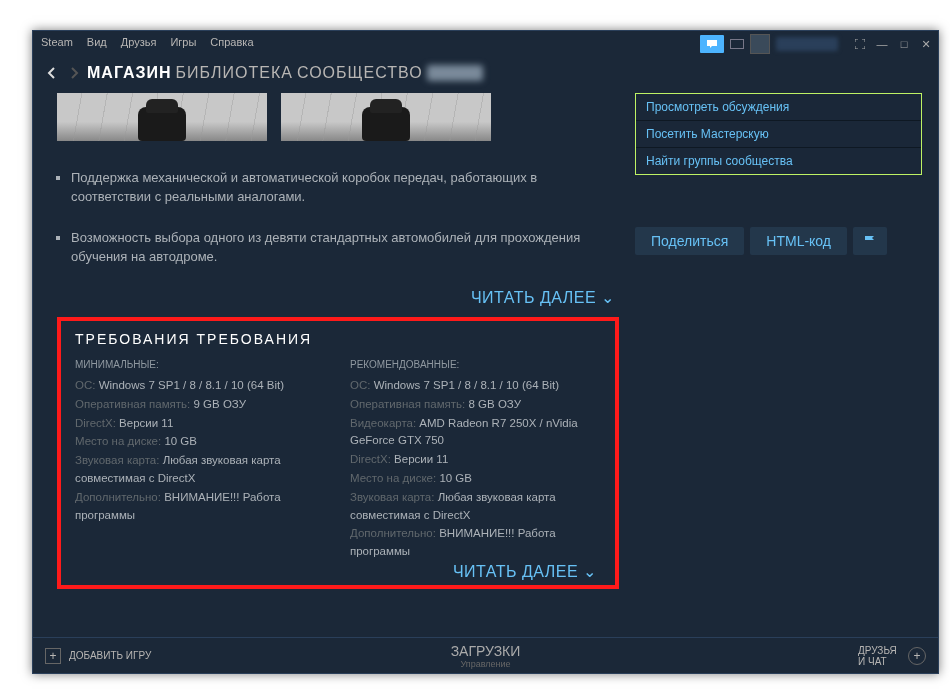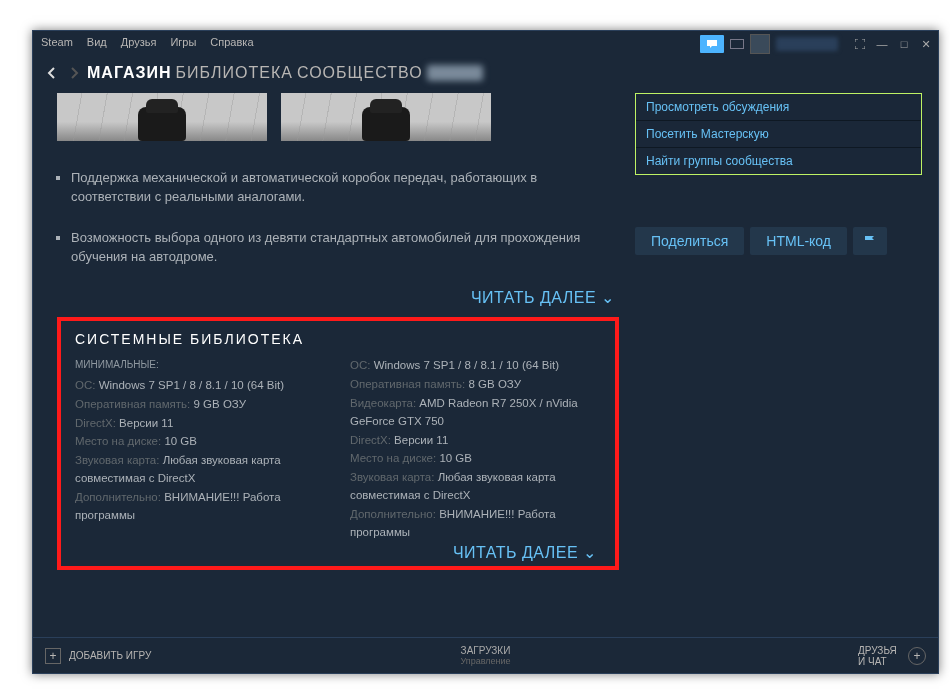--- a/index.html
+++ b/index.html
@@ -45,21 +45,21 @@
 .linkblock { background: #1a2738; border: 1px solid #bef264; margin-bottom: 1px; }
 .linkblock a { display: block; padding: 6px 10px; color: #67c1f5; font-size: 12px; text-decoration: none; border-bottom: 1px solid #0e1823; }
 .linkblock a:last-child { border-bottom: none; }
 .sharebtns { display: flex; gap: 6px; margin-top: 52px; }
 .sharebtn { background: rgba(103,193,245,0.1); color: #67c1f5; font-size: 14px; padding: 6px 16px; border-radius: 2px; cursor: pointer; }
 .flagbtn { background: rgba(103,193,245,0.1); padding: 6px 10px; border-radius: 2px; cursor: pointer; display: flex; align-items: center; }
 .footer { position: absolute; bottom: 0; left: 0; right: 0; height: 36px; background: #1b2838; border-top: 1px solid #2a3f5a; display: flex; align-items: center; justify-content: space-between; padding: 0 12px; font-size: 10px; color: #b8b6b4; }
 .footer .left, .footer .right { display: flex; align-items: center; gap: 8px; }
 .plusbox { width: 16px; height: 16px; border: 1px solid #666; display: flex; align-items: center; justify-content: center; font-size: 12px; }
 .footer .center { position: absolute; left: 50%; transform: translateX(-50%); text-align: center; }
-.footer .center .t1 { font-size: 10px; color: #aaa; text-align: center; }
+.footer .center .t1 { font-size: 14px; color: #aaa; text-align: center; }
 .footer .center .t2 { font-size: 9px; color: #666; }
 .pluscircle { width: 18px; height: 18px; border: 1px solid #666; border-radius: 50%; display: flex; align-items: center; justify-content: center; font-size: 12px; }
 </style>
 </head>
 <body>
 
 <div class="outer">
 <div class="client">
 
 <div class="menubar">
@@ -119,32 +119,33 @@
               <div class="car"></div>
             </div>
     </div>
     <ul class="bullets">
       <li>Поддержка механической и автоматической коробок передач, работающих в соответствии с реальными аналогами.</li>
       <li>Возможность выбора одного из девяти стандартных автомобилей для прохождения обучения на автодроме.</li>
     </ul>
     <div class="readmore">ЧИТАТЬ ДАЛЕЕ</div>
 
     <div class="reqbox">
-      <div class="reqtitle">СИСТЕМНЫЕ БИБЛИОТЕКА</div>
+      <div class="reqtitle">ТРЕБОВАНИЯ ТРЕБОВАНИЯ</div>
       <div class="reqcols">
         <div class="reqcol">
           <div class="hdr">МИНИМАЛЬНЫЕ:</div>
           <div><span class="k">ОС:</span> <span class="v">Windows 7 SP1 / 8 / 8.1 / 10 (64 Bit)</span></div>
           <div><span class="k">Оперативная память:</span> <span class="v">9 GB ОЗУ</span></div>
           <div><span class="k">DirectX:</span> <span class="v">Версии 11</span></div>
           <div><span class="k">Место на диске:</span> <span class="v">10 GB</span></div>
           <div><span class="k">Звуковая карта:</span> <span class="v">Любая звуковая карта совместимая с DirectX</span></div>
           <div><span class="k">Дополнительно:</span> <span class="v">ВНИМАНИЕ!!! Работа программы</span></div>
         </div>
         <div class="reqcol">
+          <div class="hdr">РЕКОМЕНДОВАННЫЕ:</div>
           <div><span class="k">ОС:</span> <span class="v">Windows 7 SP1 / 8 / 8.1 / 10 (64 Bit)</span></div>
           <div><span class="k">Оперативная память:</span> <span class="v">8 GB ОЗУ</span></div>
           <div><span class="k">Видеокарта:</span> <span class="v">AMD Radeon R7 250X / nVidia GeForce GTX 750</span></div>
           <div><span class="k">DirectX:</span> <span class="v">Версии 11</span></div>
           <div><span class="k">Место на диске:</span> <span class="v">10 GB</span></div>
           <div><span class="k">Звуковая карта:</span> <span class="v">Любая звуковая карта совместимая с DirectX</span></div>
           <div><span class="k">Дополнительно:</span> <span class="v">ВНИМАНИЕ!!! Работа программы</span></div>
         </div>
       </div>
       <div class="readmore">ЧИТАТЬ ДАЛЕЕ</div>

